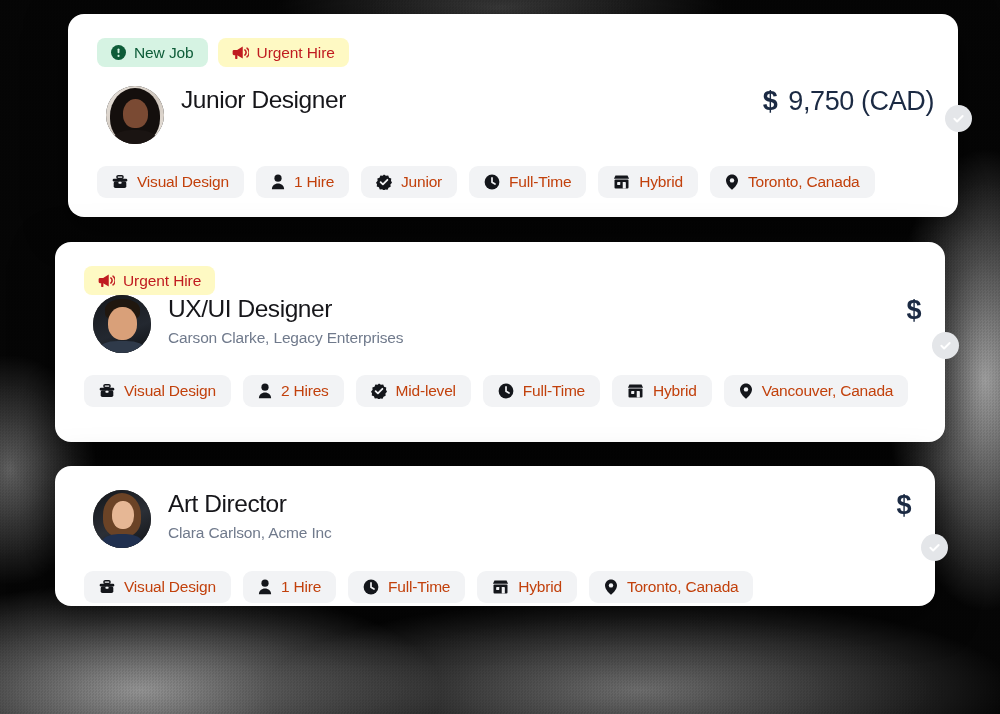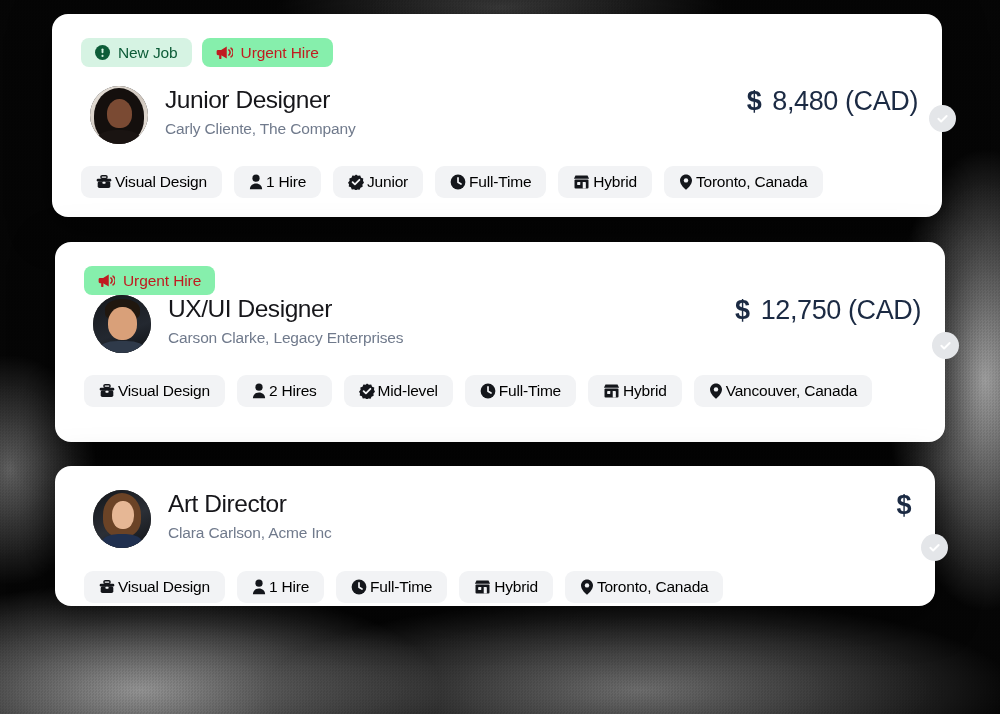--- a/index.html
+++ b/index.html
@@ -49,21 +49,21 @@
   }
 
   
   .card {
     position: absolute;
     background: #ffffff;
     border-radius: 16px;
     box-shadow: 0 10px 40px rgba(0,0,0,.55);
     padding: 0;
   }
-  .card-1 { left: 52px;  top: 14px;  width: 890px; height: 203px; }
+  .card-1 { left: 68px;  top: 14px;  width: 890px; height: 203px; }
   .card-2 { left: 55px;  top: 242px; width: 890px; height: 200px; }
   .card-3 { left: 55px;  top: 466px; width: 880px; height: 140px; }
 
   .card-inner { position: relative; height: 100%; }
 
   
   .badges {
     display: flex;
     gap: 10px;
     padding-left: 29px;
@@ -75,21 +75,21 @@
     gap: 8px;
     height: 29px;
     padding: 0 14px;
     border-radius: 8px;
     font-size: 15.5px;
     font-weight: 500;
     letter-spacing: -.1px;
     white-space: nowrap;
   }
   .badge.green { background: #d6f3e3; color: #0d5c38; }
-  .badge.red   { background: #86efac; color: #c01b20; }
+  .badge.red   { background: #fef9c3; color: #c01b20; }
   .badge svg { display: block; flex: 0 0 auto; }
 
   
   .head {
     display: flex;
     align-items: flex-start;
     padding-left: 38px;
     padding-right: 24px;
   }
   .avatar {
@@ -151,26 +151,26 @@
   .tags {
     display: flex;
     gap: 12px;
     padding-left: 29px;
     padding-right: 24px;
     flex-wrap: nowrap;
   }
   .tag {
     display: inline-flex;
     align-items: center;
-    gap: 3px;
+    gap: 9px;
     height: 32px;
     padding: 0 15px;
     border-radius: 9px;
     background: #f2f3f5;
-    color: #000000;
+    color: #c2410c;
     font-size: 15.5px;
     letter-spacing: -.2px;
     white-space: nowrap;
   }
   .tag svg { display: block; flex: 0 0 auto; }
 </style>
 </head>
 <body>
 
 <div id="backdrop"></div>
@@ -208,27 +208,26 @@
 
       <div class="head" style="margin-top:19px;">
         <div class="avatar">
           <div class="bg" style="background:linear-gradient(135deg,#e8e2db 0%,#cfc6bd 55%,#efe9e2 100%);"></div>
           <div class="hair" style="left:4px;top:2px;width:50px;height:56px;background:#140f0d;"></div>
           <div class="skin" style="left:17px;top:13px;width:25px;height:29px;background:#7a4a33;border-radius:50% 50% 45% 45%;"></div>
           <div class="body" style="left:8px;top:44px;width:42px;height:22px;background:#1a1412;"></div>
         </div>
         <div class="titles">
           <div class="job-title">Junior Designer</div>
-          <div class="job-sub">Carly Cliente, The Company</div>
         </div>
         <div class="spacer"></div>
         <div class="salary">
           <span class="cur">$</span>
           <span>
-            <span>8,480</span>
+            <span>9,750</span>
             <span>(CAD)</span>
           </span>
         </div>
       </div>
 
       <div class="check-circle" style="right:-14px; top:91px;">
         <svg width="15" height="15" viewBox="0 0 16 16">
           <path d="M3.6 8.3l2.9 2.9 5.9-5.9" stroke="#ffffff" stroke-width="2.1" fill="none" stroke-linecap="round" stroke-linejoin="round"></path>
         </svg>
       </div>
@@ -321,24 +320,20 @@
           <div class="skin" style="left:15px;top:12px;width:29px;height:33px;background:#d9a079;border-radius:48% 48% 46% 46%;"></div>
           <div class="body" style="left:6px;top:46px;width:46px;height:20px;background:#2f3a4a;"></div>
         </div>
         <div class="titles">
           <div class="job-title">UX/UI Designer</div>
           <div class="job-sub">Carson Clarke, Legacy Enterprises</div>
         </div>
         <div class="spacer"></div>
         <div class="salary">
           <span class="cur">$</span>
-          <span>
-            <span>12,750</span>
-            <span>(CAD)</span>
-          </span>
         </div>
       </div>
 
       <div class="check-circle" style="right:-14px; top:90px;">
         <svg width="15" height="15" viewBox="0 0 16 16">
           <path d="M3.6 8.3l2.9 2.9 5.9-5.9" stroke="#ffffff" stroke-width="2.1" fill="none" stroke-linecap="round" stroke-linejoin="round"></path>
         </svg>
       </div>
 
       <div class="tags" style="margin-top:22px;">

